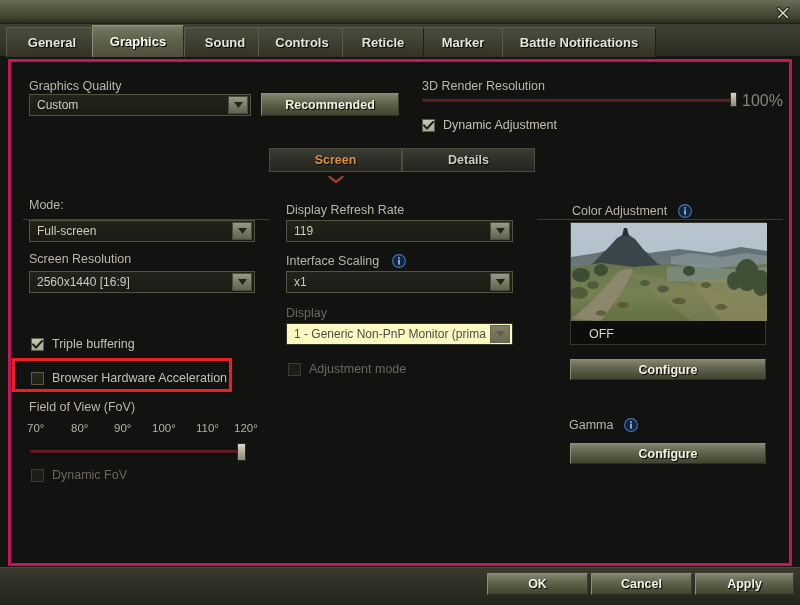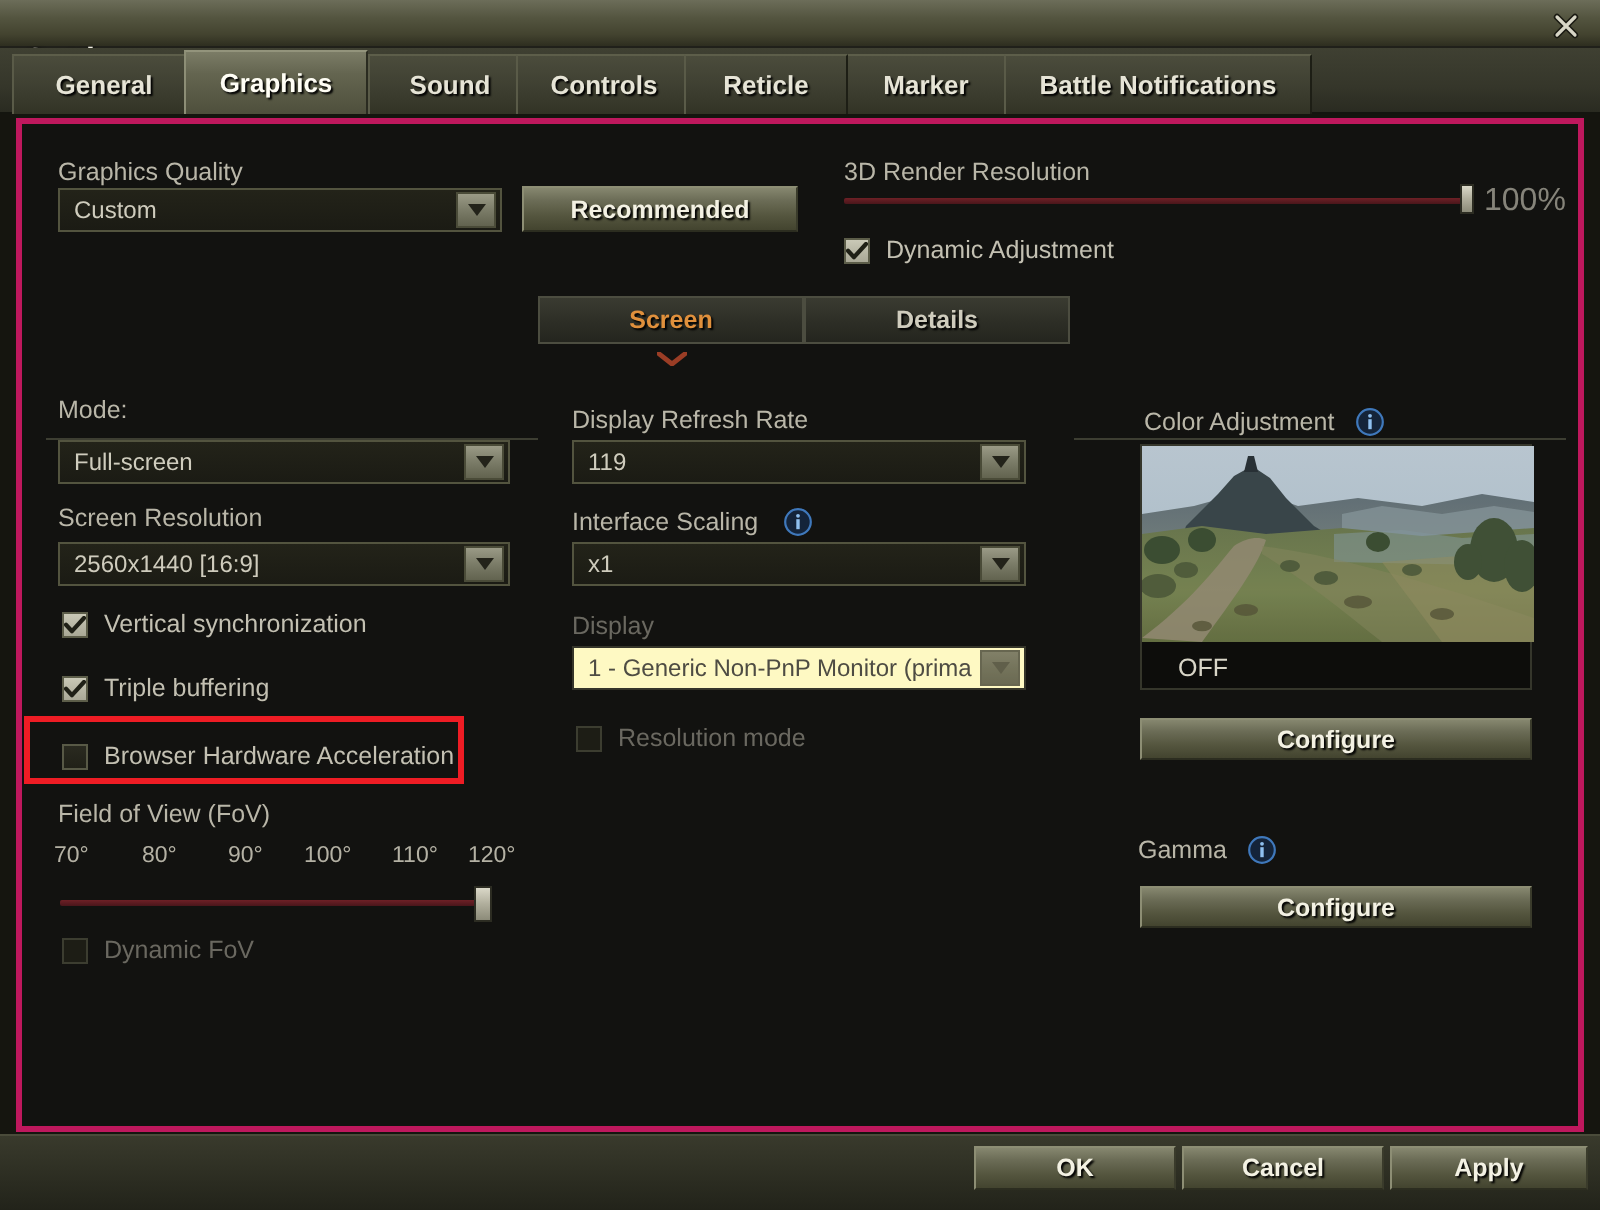--- a/index.html
+++ b/index.html
@@ -350,28 +350,20 @@
     <div class="label" style="left:18px; top:190px;">Screen Resolution</div>
     <div class="dropdown" style="left:18px; top:209px; width:226px;">
       <span class="dd-value">2560x1440 [16:9]</span>
       <span class="dd-arrow">
         <svg width="9" height="6" viewBox="0 0 9 6">
             <path d="M0 0 L9 0 L4.5 6 Z" fill="#23231a"></path>
           </svg>
       </span>
     </div>
 
-    <div class="checkrow" style="left:20px; top:243px;">
-      <span class="cb">
-        <svg width="11" height="9" viewBox="0 0 11 9">
-            <path d="M1 4.4 L4 7.6 L10 1" stroke="#1f2016" stroke-width="2.1" fill="none" stroke-linecap="round" stroke-linejoin="round"></path>
-          </svg>
-      </span>
-      <span class="cb-label">Vertical synchronization</span>
-    </div>
 
     <div class="checkrow" style="left:20px; top:275px;">
       <span class="cb">
         <svg width="11" height="9" viewBox="0 0 11 9">
             <path d="M1 4.4 L4 7.6 L10 1" stroke="#1f2016" stroke-width="2.1" fill="none" stroke-linecap="round" stroke-linejoin="round"></path>
           </svg>
       </span>
       <span class="cb-label">Triple buffering</span>
     </div>
 
@@ -427,21 +419,21 @@
       <span class="dd-value">1 - Generic Non-PnP Monitor (prima</span>
       <span class="dd-arrow">
         <svg width="9" height="6" viewBox="0 0 9 6">
             <path d="M0 0 L9 0 L4.5 6 Z" fill="#2c2c22"></path>
           </svg>
       </span>
     </div>
 
     <div class="checkrow" style="left:277px; top:300px;">
       <span class="cb off dimbox"></span>
-      <span class="cb-label dim">Resolution mode</span>
+      <span class="cb-label dim">Adjustment mode</span>
     </div>
 
     <div class="label" style="left:561px; top:142px;">Color Adjustment</div>
     <span class="info-icon" style="left:667px; top:142px;">
       <svg width="14" height="14" viewBox="0 0 14 14">
         <circle cx="7" cy="7" r="6.4" fill="#14243a" stroke="#3f78bb" stroke-width="1.1"></circle>
         <circle cx="7" cy="3.9" r="0.95" fill="#8fc0ef"></circle>
         <rect x="6.15" y="5.6" width="1.7" height="5" fill="#8fc0ef"></rect>
       </svg>
     </span>

